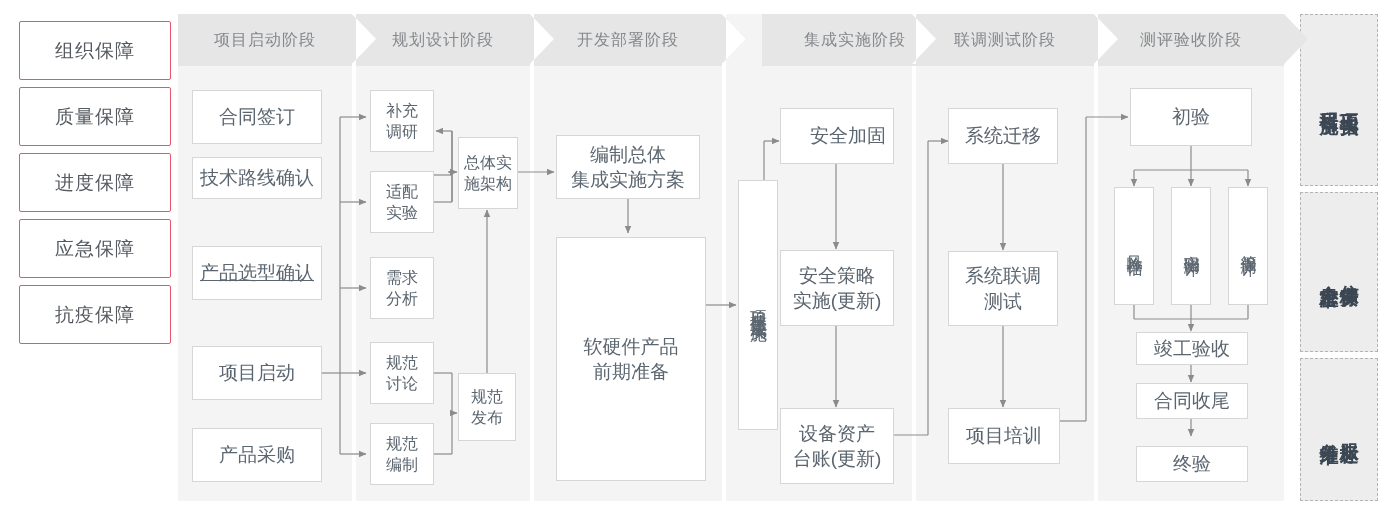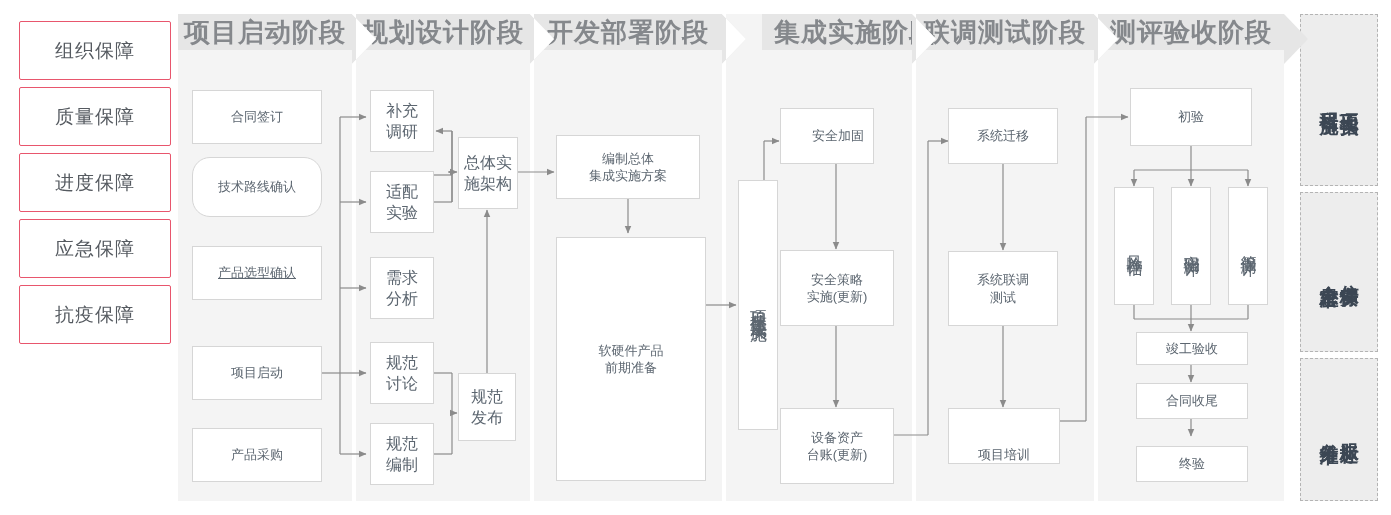--- a/index.html
+++ b/index.html
@@ -22,31 +22,31 @@
   .left-item{
     width:150px;height:57px;margin-top:7px;background:#ffffff;
     border:1px solid #e8566d;border-radius:2px;
     display:flex;align-items:center;justify-content:center;
     color:#555a60;font-size:19px;letter-spacing:1px;
   }
 
   
   .col{position:absolute;top:14px;background:#f4f4f4;}
   .phase-head{
-    position:absolute;top:14px;height:36px;background:#e6e6e6;
-    display:flex;align-items:center;justify-content:center;
-    color:#85888c;font-weight:bold;font-size:26px;letter-spacing:1px;
+    position:absolute;top:14px;height:52px;background:#e6e6e6;
+    display:flex;align-items:center;justify-content:center;
+    color:#85888c;font-weight:normal;font-size:16px;letter-spacing:1px;
     z-index:3;
   }
 
   
   .node{
     position:absolute;background:#ffffff;border:1px solid #d6d6d6;
     display:flex;align-items:center;justify-content:center;
-    color:#5c6670;font-size:13px;line-height:1.34;text-align:center;
+    color:#5c6670;font-size:19px;line-height:1.34;text-align:center;
     box-sizing:border-box;z-index:2;
   }
   .node.sm{font-size:16px;}
   .node.vert{
     writing-mode:vertical-rl;text-orientation:upright;
     letter-spacing:2px;line-height:1.05;
   }
 
   
   .svgwrap{position:absolute;left:0;top:0;width:1391px;height:515px;z-index:1;pointer-events:none;}
@@ -217,21 +217,21 @@
       <span>应急保障</span>
     </div>
     <div class="left-item">
       <span>抗疫保障</span>
     </div>
   </div>
 
   <div class="node" style="left:192px;top:90px;width:130px;height:54px;">
     <span>合同签订</span>
   </div>
-  <div class="node" style="left:192px;top:157px;width:130px;height:60px;border-radius:18px;">
+  <div class="node" style="left:192px;top:157px;width:130px;height:42px;">
     <span>技术路线确认</span>
   </div>
   <div class="node" style="left:192px;top:246px;width:130px;height:54px;text-decoration:underline;">
     <span>产品选型确认</span>
   </div>
   <div class="node" style="left:192px;top:346px;width:130px;height:54px;">
     <span>项目启动</span>
   </div>
   <div class="node" style="left:192px;top:428px;width:130px;height:54px;">
     <span>产品采购</span>
@@ -289,21 +289,21 @@
   <div class="node" style="left:556px;top:237px;width:150px;height:244px;">
     <div>
       <div>软硬件产品</div>
       <div>前期准备</div>
     </div>
   </div>
 
   <div class="node vert" style="left:738px;top:180px;width:40px;height:250px;font-size:17px;">
     <span>项目整体集成实施</span>
   </div>
-  <div class="node" style="left:780px;top:108px;width:94px;height:56px;padding-left:22px;">
+  <div class="node" style="left:780px;top:108px;width:114px;height:56px;padding-left:22px;">
     <span>安全加固</span>
   </div>
   <div class="node" style="left:780px;top:250px;width:114px;height:76px;">
     <div>
       <div>安全策略</div>
       <div>实施(更新)</div>
     </div>
   </div>
   <div class="node" style="left:780px;top:408px;width:114px;height:76px;">
     <div>
@@ -314,21 +314,21 @@
 
   <div class="node" style="left:948px;top:108px;width:110px;height:56px;text-align:right;">
     <span>系统迁移</span>
   </div>
   <div class="node" style="left:948px;top:251px;width:110px;height:75px;">
     <div>
       <div>系统联调</div>
       <div>测试</div>
     </div>
   </div>
-  <div class="node" style="left:948px;top:408px;width:112px;height:56px;align-items:flex-end;">
+  <div class="node" style="left:948px;top:408px;width:112px;height:56px;">
     <span>项目培训</span>
   </div>
 
   <div class="node" style="left:1130px;top:88px;width:122px;height:58px;">
     <span>初验</span>
   </div>
   <div class="node vert" style="left:1114px;top:187px;width:40px;height:118px;font-size:16px;">
     <span>风险评估</span>
   </div>
   <div class="node vert" style="left:1171px;top:187px;width:40px;height:118px;font-size:16px;">

